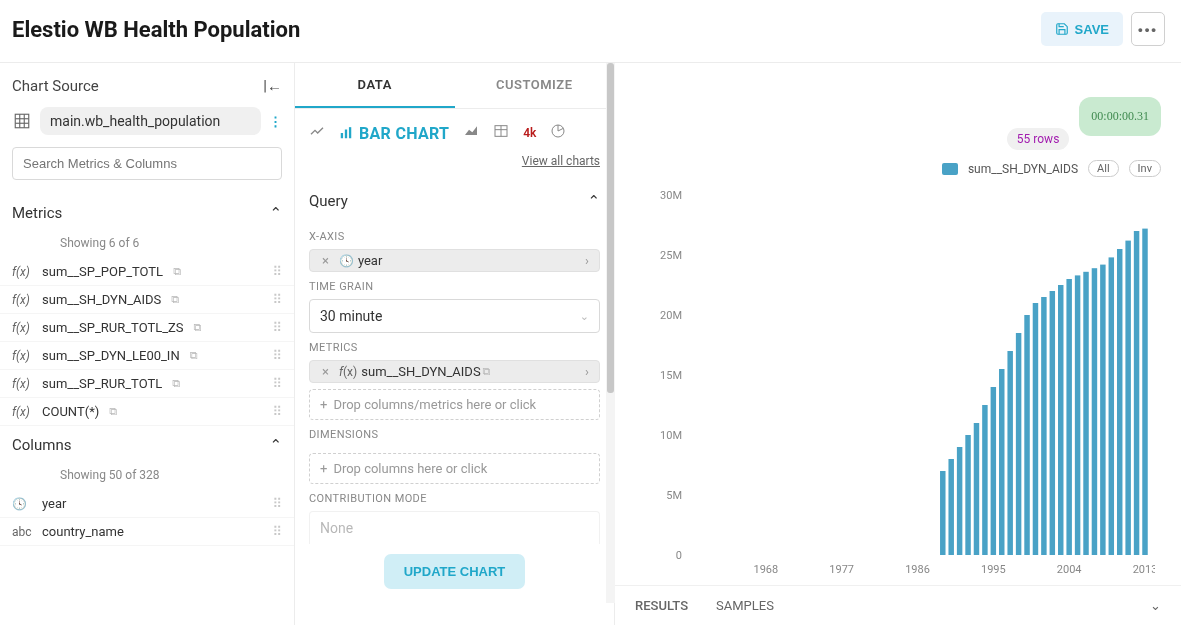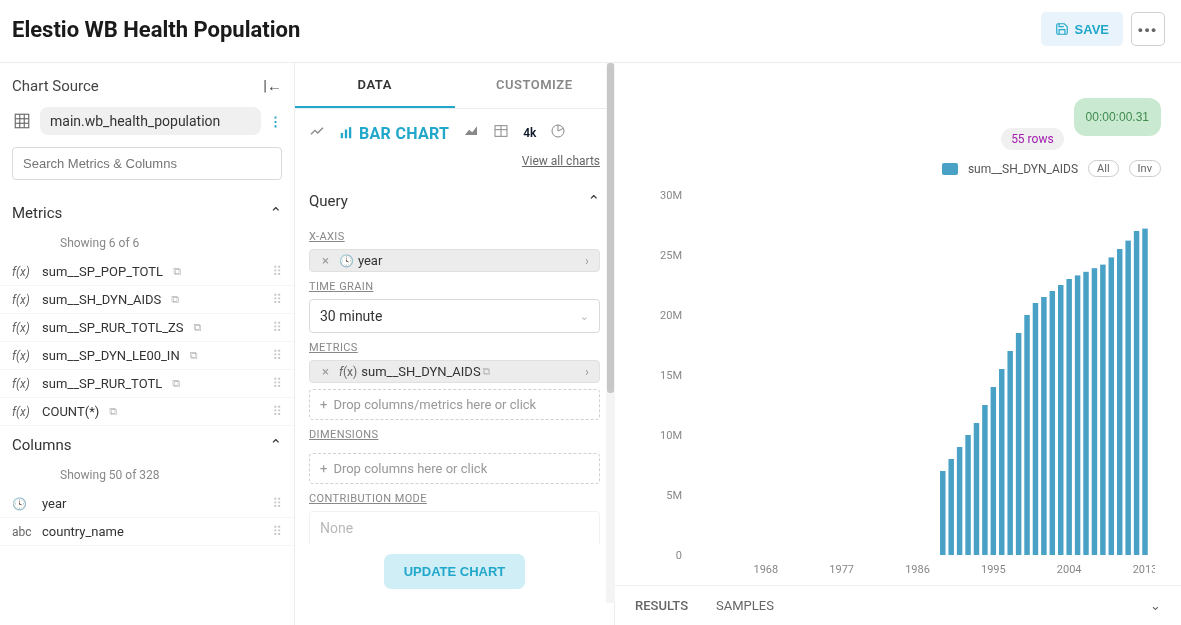--- a/index.html
+++ b/index.html
@@ -31,43 +31,43 @@
   .drag-handle { margin-left: auto; color: #c8c8c8; cursor: grab; }
   .type-icon { width: 22px; font-size: 12px; color: #666; }
   
   .mid { width: 320px; border-right: 1px solid #ececec; display: flex; flex-direction: column; position: relative; }
   .tabs { display: flex; border-bottom: 1px solid #ececec; }
   .tab { flex: 1; text-align: center; padding: 14px 0; font-size: 13px; letter-spacing: 0.5px; color: #888; cursor: pointer; font-weight: 600; }
   .tab.active { color: #333; border-bottom: 2px solid #20a7c9; }
   .chart-type-row { display: flex; align-items: center; gap: 14px; padding: 14px 14px 4px 14px; }
   .ct-icon { color: #888; font-size: 15px; cursor: pointer; }
   .ct-bar { display: inline-flex; align-items: center; gap: 6px; color: #20a7c9; font-weight: 700; font-size: 16px; letter-spacing: 0.3px; }
-  .ct-4k { font-size: 12px; color: #0f172a; font-weight: 600; }
+  .ct-4k { font-size: 12px; color: #b91c1c; font-weight: 600; }
   .view-all { padding: 6px 14px 12px 14px; text-align: right; }
   .view-all a { font-size: 12px; color: #666; text-decoration: underline; cursor: pointer; }
   .scrollbar-v { position: absolute; top: 0; right: -1px; width: 9px; height: 540px; background: #f4f4f4; }
   .scrollbar-thumb { position: absolute; left: 1px; width: 7px; top: 0; height: 330px; background: #c7c7c7; border-radius: 3px; }
   .query-hdr { display: flex; align-items: center; justify-content: space-between; padding: 12px 14px; font-size: 15px; color: #333; }
-  .field-label { padding: 8px 14px 6px 14px; font-size: 11px; color: #888; letter-spacing: 0.4px; text-decoration: underline; }
+  .field-label { padding: 8px 14px 6px 14px; font-size: 11px; color: #888; letter-spacing: 0.4px; }
   .pill-row { margin: 0 14px; }
   .pill { display: flex; align-items: center; background: #ececec; border-radius: 4px; padding: 3px 6px; font-size: 13px; color: #333; border: 1px solid #e0e0e0; }
   .pill .x { color: #999; padding: 0 6px; cursor: pointer; }
   .pill .chev { margin-left: auto; color: #999; padding: 0 4px; }
   .pill .clock, .pill .fx2 { padding: 0 4px; color: #666; font-size: 12px; }
   .select-box { margin: 0 14px; border: 1px solid #d9d9d9; border-radius: 4px; padding: 8px 10px; display: flex; align-items: center; justify-content: space-between; font-size: 14px; color: #333; }
   .select-box .chev { color: #bbb; font-size: 11px; }
   .drop-zone { margin: 6px 14px 0 14px; border: 1px dashed #d0d0d0; border-radius: 4px; padding: 7px 10px; font-size: 13px; color: #999; display: flex; align-items: center; gap: 6px; }
   .update-wrap { text-align: center; padding: 8px 0 0 0; }
   .update-btn { display: inline-block; margin: 2px auto 0 auto; background: #d0eef6; color: #20a7c9; border: none; border-radius: 7px; padding: 10px 20px; font-weight: 700; font-size: 13px; cursor: pointer; }
   
   .right { flex: 1; display: flex; flex-direction: column; }
   .chart-area { flex: 1; position: relative; padding: 20px 20px 0 20px; }
   .stats-row { display: flex; justify-content: flex-end; align-items: center; gap: 10px; padding: 0 0 10px 0; }
   .rows-pill { background: #f0f0f0; color: #a21caf; padding: 4px 10px; border-radius: 12px; font-size: 12px; margin-top: 45px; }
-  .time-pill { background: #c9ead0; color: #3f8a4f; padding: 12px 12px; border-radius: 12px; font-size: 12px; font-family: Liberation Sans, sans-serif; }
+  .time-pill { background: #c9ead0; color: #3f8a4f; padding: 12px 12px; border-radius: 12px; font-size: 12px; font-family: Liberation Serif, serif; }
   .legend { display: flex; justify-content: flex-end; align-items: center; gap: 10px; font-size: 12px; color: #555; padding-bottom: 8px; }
   .legend-swatch { width: 16px; height: 12px; background: #49a2c6; border-radius: 2px; }
   .legend-pill { border: 1px solid #ccc; border-radius: 10px; padding: 1px 8px; font-size: 11px; color: #666; }
   .chart-svg-wrap { position: relative; height: 400px; }
   .bottom-tabs { display: flex; align-items: center; padding: 12px 20px; border-top: 1px solid #f0f0f0; font-size: 13px; color: #666; gap: 28px; }
   .bottom-tabs .rt { font-weight: 500; }
   .bottom-tabs .chev-up { margin-left: auto; color: #666; }
   svg text { font-size: 11px; fill: #888; }
 </style>
 </head>

